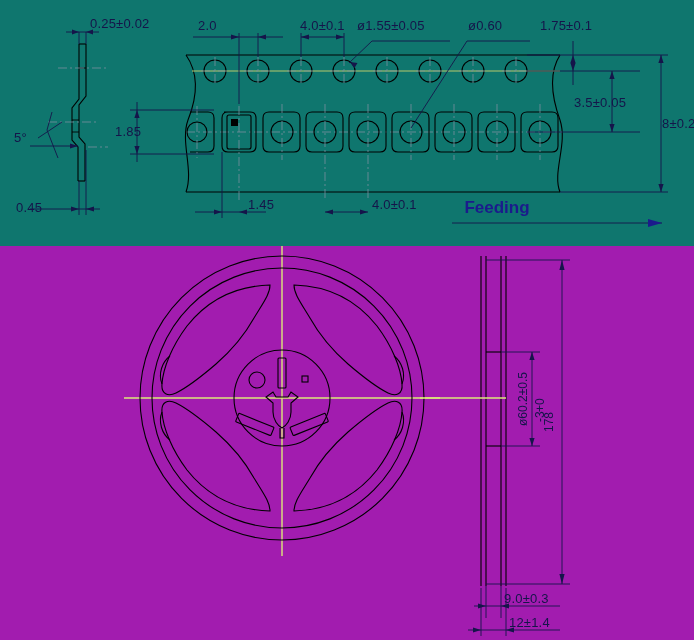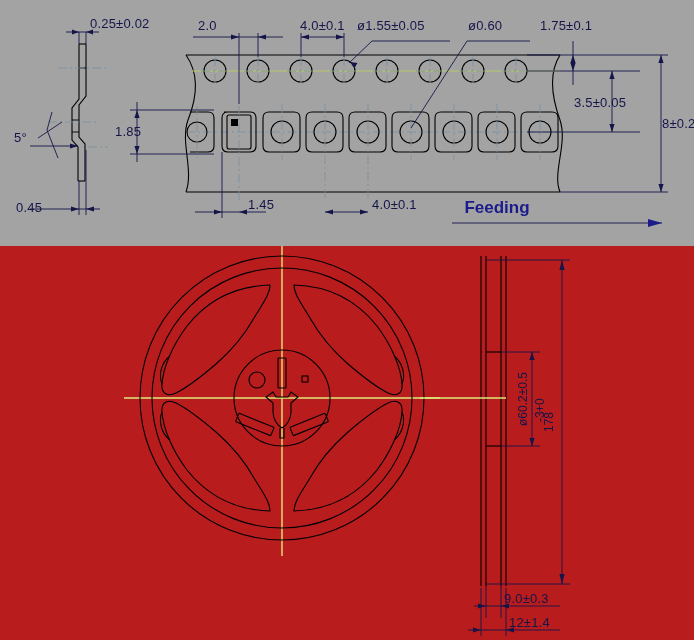--- a/index.html
+++ b/index.html
@@ -6,22 +6,22 @@
   html,body{margin:0;padding:0;}
   body{
     width:694px;height:640px;
     background:#ffffff;
     font-family:"Liberation Sans", sans-serif;
     position:relative;
     overflow:hidden;
   }
   #root{position:relative;width:694px;height:640px;}
   .panel{position:absolute;left:0;width:694px;}
-  #tape-panel{top:0;height:246px;background:#a3a3a3;}
-  #reel-panel{top:246px;height:394px;background:#b91c1c;}
+  #tape-panel{top:0;height:246px;background:#0f766e;}
+  #reel-panel{top:246px;height:394px;background:#a21caf;}
   svg{display:block;}
   .dimtext{
     font-family:"Liberation Sans", sans-serif;
     font-size:13px;
     fill:#15154a;
     letter-spacing:0.2px;
   }
   .dimtext-sm{
     font-family:"Liberation Sans", sans-serif;
     font-size:12px;

